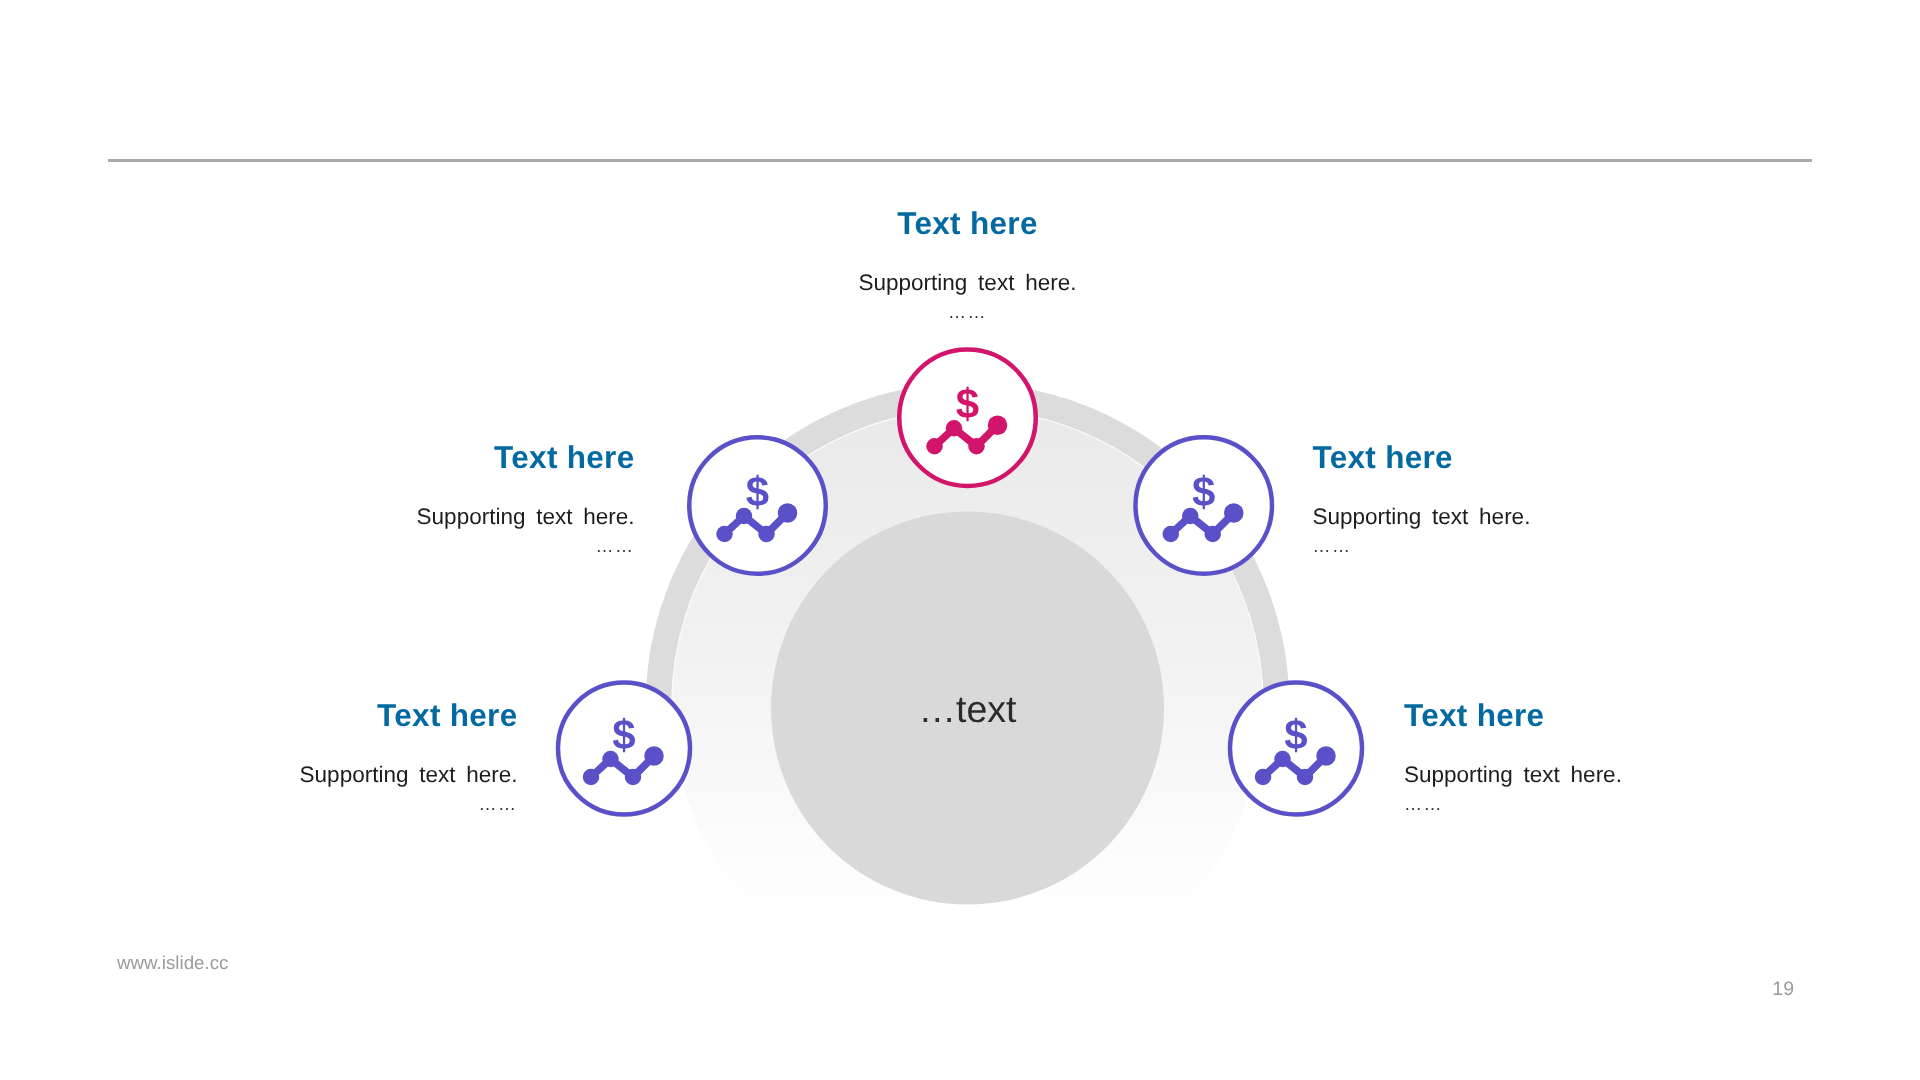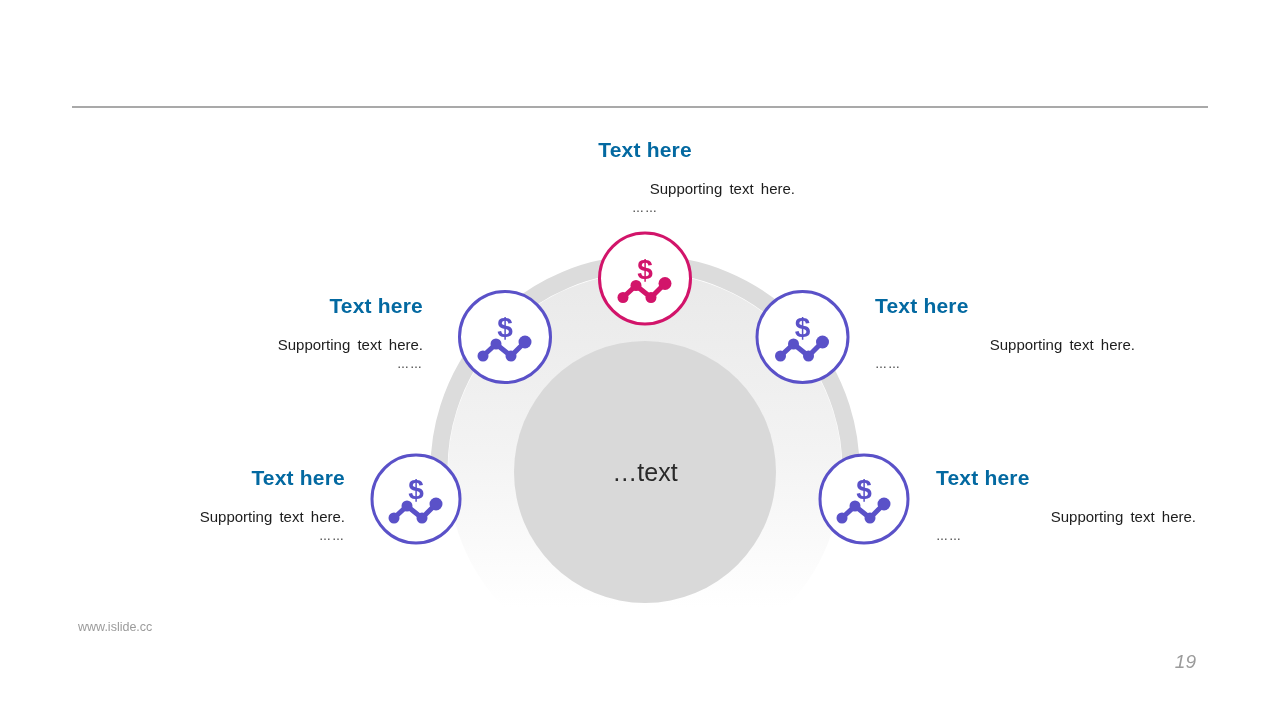--- a/index.html
+++ b/index.html
@@ -19,21 +19,20 @@
   }
   
   .tblock{position:absolute;width:260px;}
   .tb-title{
     font-size:21px;line-height:23px;font-weight:bold;color:#0369a1;
     letter-spacing:0.2px;
   }
   .tb-support{
     font-size:15px;line-height:17px;color:#1d1d1d;margin-top:19px;
     word-spacing:3px;
-    text-align:right;
   }
   .tb-more{
     font-size:12px;line-height:14px;color:#333333;margin-top:4px;
     letter-spacing:1px;
   }
   .tblock.pos-top{left:495px;top:138px;width:300px;text-align:center;}
   .tblock.pos-ul {right:857px;top:294px;text-align:right;}
   .tblock.pos-ur {left:875px;top:294px;text-align:left;}
   .tblock.pos-ll {right:935px;top:466px;text-align:right;}
   .tblock.pos-lr {left:936px;top:466px;text-align:left;}
@@ -45,26 +44,26 @@
   }
   .icon-line{stroke:currentColor;stroke-width:5px;fill:none;
     stroke-linecap:round;stroke-linejoin:round;}
   .icon-dot{fill:currentColor;}
   .center-label{
     font-family:"Liberation Sans", sans-serif;
     font-size:25px;fill:#2a2a2a;
   }
   
   .footer-url{
-    position:absolute;left:78px;top:620px;
+    position:absolute;left:78px;top:635px;
     font-size:12.5px;color:#9b9b9b;
   }
   .page-number{
     position:absolute;right:84px;top:651px;
-    font-size:19px;color:#9b9b9b;font-style:italic;
+    font-size:13px;color:#9b9b9b;
   }
 </style>
 </head>
 <body>
 
 <div class="slide">
 
   <div class="top-rule"></div>
 
   <svg class="diagram" width="1280" height="720" viewBox="0 0 1280 720">

